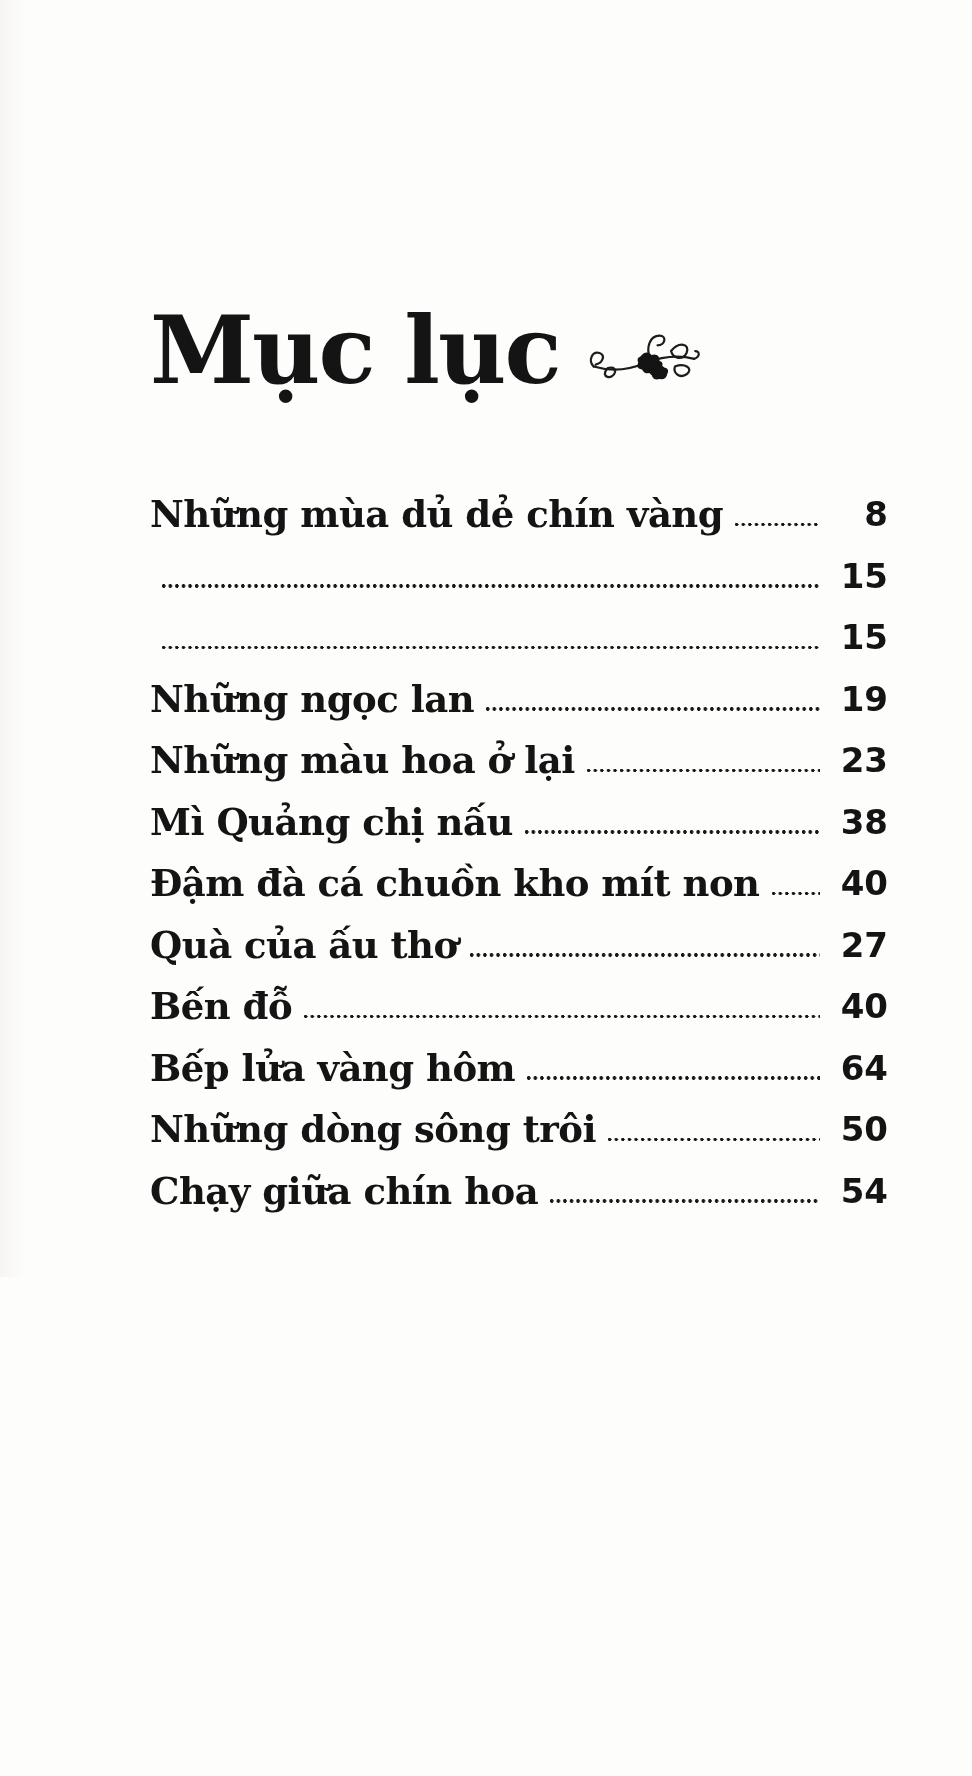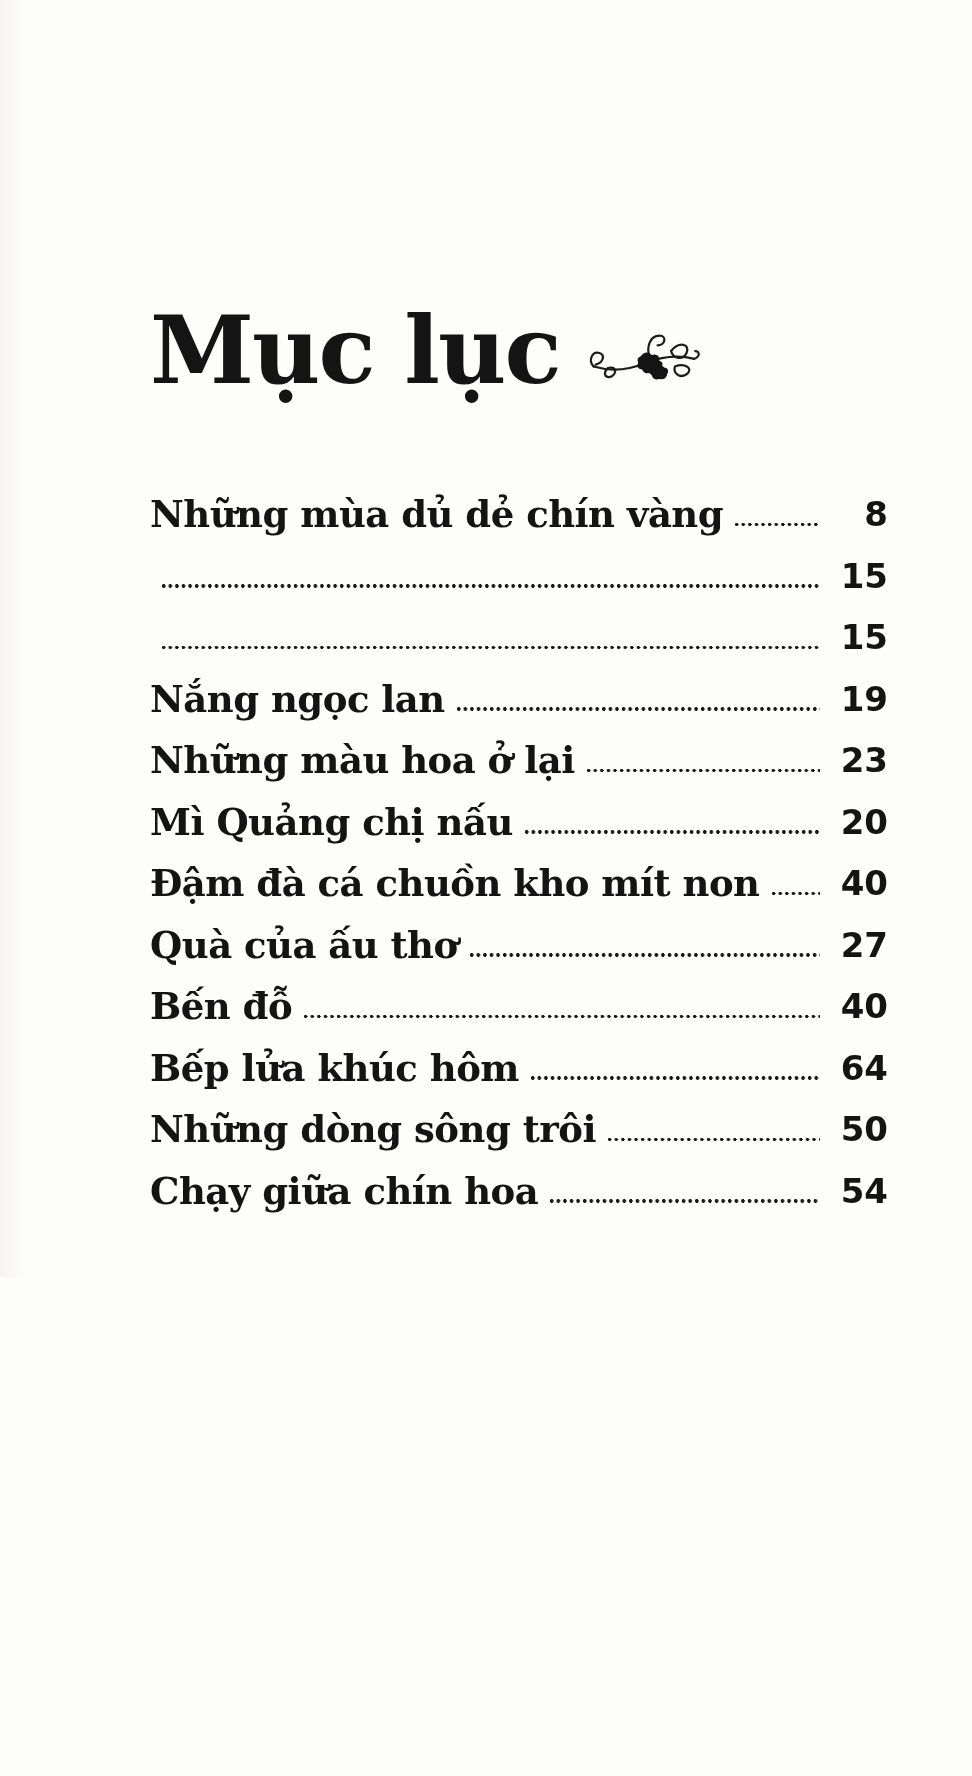--- a/index.html
+++ b/index.html
@@ -110,51 +110,51 @@
     </div>
       <div class="toc-row">
       <span class="toc-leader"></span>
       <span class="toc-page">15</span>
     </div>
       <div class="toc-row">
       <span class="toc-leader"></span>
       <span class="toc-page">15</span>
     </div>
       <div class="toc-row">
-      <span class="toc-title">Nắng ngọc lan</span>
+      <span class="toc-title">Những ngọc lan</span>
       <span class="toc-leader"></span>
       <span class="toc-page">19</span>
     </div>
       <div class="toc-row">
       <span class="toc-title">Những màu hoa ở lại</span>
       <span class="toc-leader"></span>
       <span class="toc-page">23</span>
     </div>
       <div class="toc-row">
       <span class="toc-title">Mì Quảng chị nấu</span>
       <span class="toc-leader"></span>
-      <span class="toc-page">20</span>
+      <span class="toc-page">38</span>
     </div>
       <div class="toc-row">
       <span class="toc-title">Đậm đà cá chuồn kho mít non</span>
       <span class="toc-leader"></span>
       <span class="toc-page">40</span>
     </div>
       <div class="toc-row">
       <span class="toc-title">Quà của ấu thơ</span>
       <span class="toc-leader"></span>
       <span class="toc-page">27</span>
     </div>
       <div class="toc-row">
       <span class="toc-title">Bến đỗ</span>
       <span class="toc-leader"></span>
       <span class="toc-page">40</span>
     </div>
       <div class="toc-row">
-      <span class="toc-title">Bếp lửa khúc hôm</span>
+      <span class="toc-title">Bếp lửa vàng hôm</span>
       <span class="toc-leader"></span>
       <span class="toc-page">64</span>
     </div>
       <div class="toc-row">
       <span class="toc-title">Những dòng sông trôi</span>
       <span class="toc-leader"></span>
       <span class="toc-page">50</span>
     </div>
       <div class="toc-row">
       <span class="toc-title">Chạy giữa chín hoa</span>

